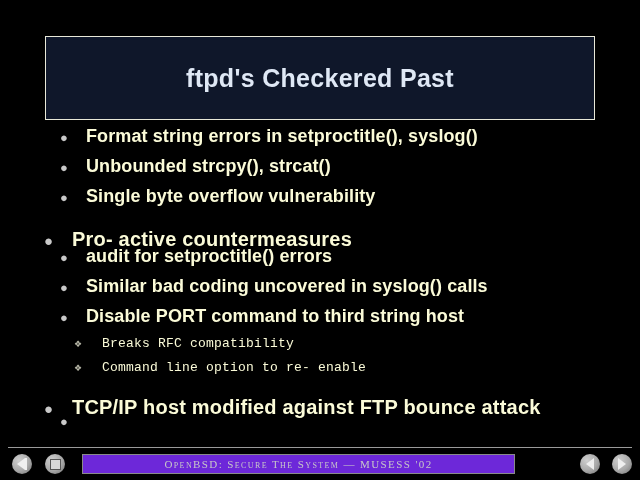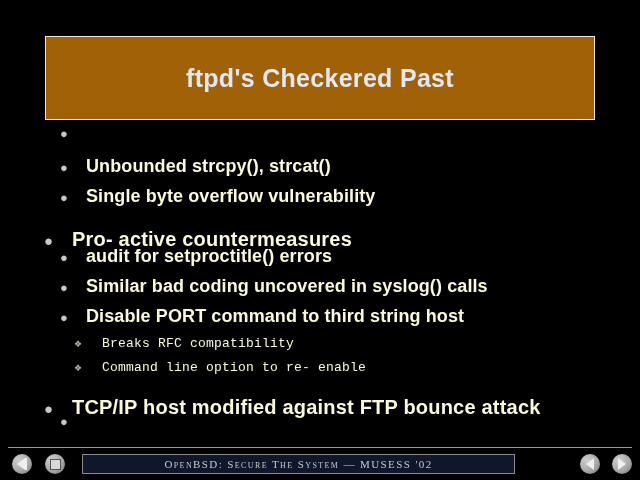--- a/index.html
+++ b/index.html
@@ -15,21 +15,21 @@
     position: relative;
   }
 
   
   #title-banner {
     position: absolute;
     left: 45px;
     top: 36px;
     width: 550px;
     height: 84px;
-    background: #a16207;
+    background: #0f172a;
     border: 1px solid #e8e8d8;
     box-sizing: border-box;
     display: flex;
     align-items: center;
     justify-content: center;
   }
   #title-text {
     color: #dfe8f5;
     font-size: 25px;
     font-weight: bold;
@@ -152,21 +152,21 @@
   }
 
   #footer-title-box {
     position: absolute;
     left: 82px;
     top: 454px;
     width: 433px;
     height: 20px;
     border: 1px solid #8a8a8a;
     box-sizing: border-box;
-    background: #0f172a;
+    background: #6d28d9;
     display: flex;
     align-items: center;
     justify-content: center;
   }
   #footer-title-text {
     color: #c8c8c8;
     font-size: 11px;
     font-variant: small-caps;
     letter-spacing: 1.4px;
     font-family: "Liberation Serif", serif;
@@ -176,20 +176,21 @@
 </head>
 <body>
 
 <div id="title-banner">
   <div id="title-text">ftpd's Checkered Past</div>
 </div>
 
 <div id="body-list">
     <div class="bullet-row lvl2">
       <span class="bullet-marker">●</span>
+      <span class="bullet-label">Format string errors in setproctitle(), syslog()</span>
     </div>
     <div class="bullet-row lvl2">
       <span class="bullet-marker">●</span>
       <span class="bullet-label">Unbounded strcpy(), strcat()</span>
     </div>
     <div class="bullet-row lvl2">
       <span class="bullet-marker">●</span>
       <span class="bullet-label">Single byte overflow vulnerability</span>
     </div>
     <div class="bullet-row lvl1">

